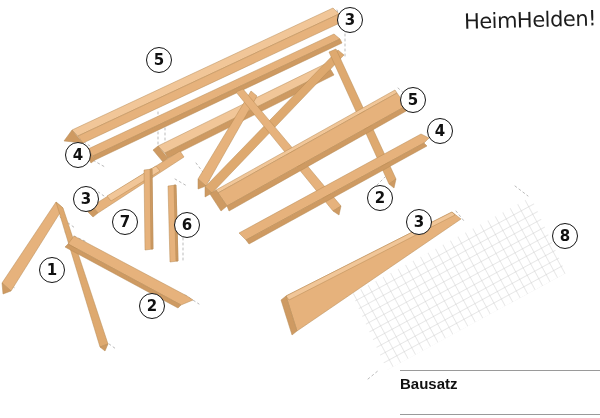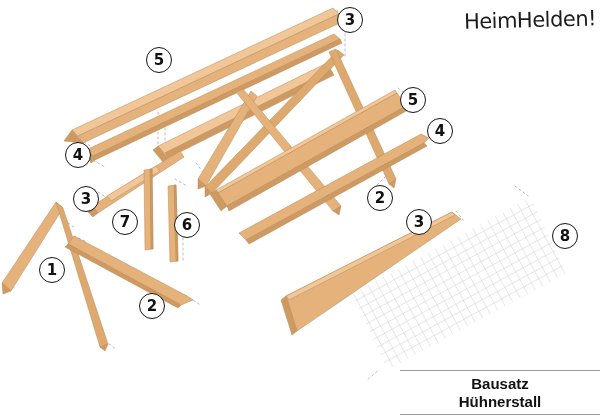--- a/index.html
+++ b/index.html
@@ -8,21 +8,21 @@
   #drawing{position:absolute;left:0;top:0;}
   .plabel{position:absolute;width:26px;height:26px;box-sizing:border-box;
           transform:translate(-50%,-50%);border:1.6px solid #141414;border-radius:50%;
           background:#fff;display:flex;align-items:center;justify-content:center;
           font:bold 15px "DejaVu Sans",sans-serif;color:#111;}
   #brand-logo{position:absolute;left:464px;top:8px;width:140px;height:30px;
           font-family:"DejaVu Sans",sans-serif;font-size:21px;letter-spacing:-0.5px;
           color:#1c1c1c;transform:rotate(-1.5deg);white-space:nowrap;}
   #title-block{position:absolute;left:400px;top:370px;width:200px;height:43px;
           border-top:1px solid #9a9a9a;border-bottom:1px solid #9a9a9a;
-          text-align:center;color:#111;}
+          text-align:left;color:#111;}
   #title-block .t{font:bold 15px "Liberation Sans",sans-serif;line-height:18px;}
   #title-block .t:first-child{margin-top:4px;}
 </style>
 </head>
 <body>
 
 <div id="stage">
 
   <svg id="drawing" width="600" height="418" viewBox="0 0 600 418">
     <defs>
@@ -155,16 +155,15 @@
       <div class="plabel" style="left: 419px; top: 222px;">3</div>
       <div class="plabel" style="left: 565px; top: 236px;">8</div>
       <div class="plabel" style="left: 52px; top: 270px;">1</div>
       <div class="plabel" style="left: 152px; top: 306px;">2</div>
     </div>
 
   <div id="brand-logo">HeimHelden!</div>
 
   <div id="title-block">
     <div class="t">Bausatz</div>
-    <div class="t">Hühnerstall</div>
   </div>
 
 </div>
 
 </body></html>

